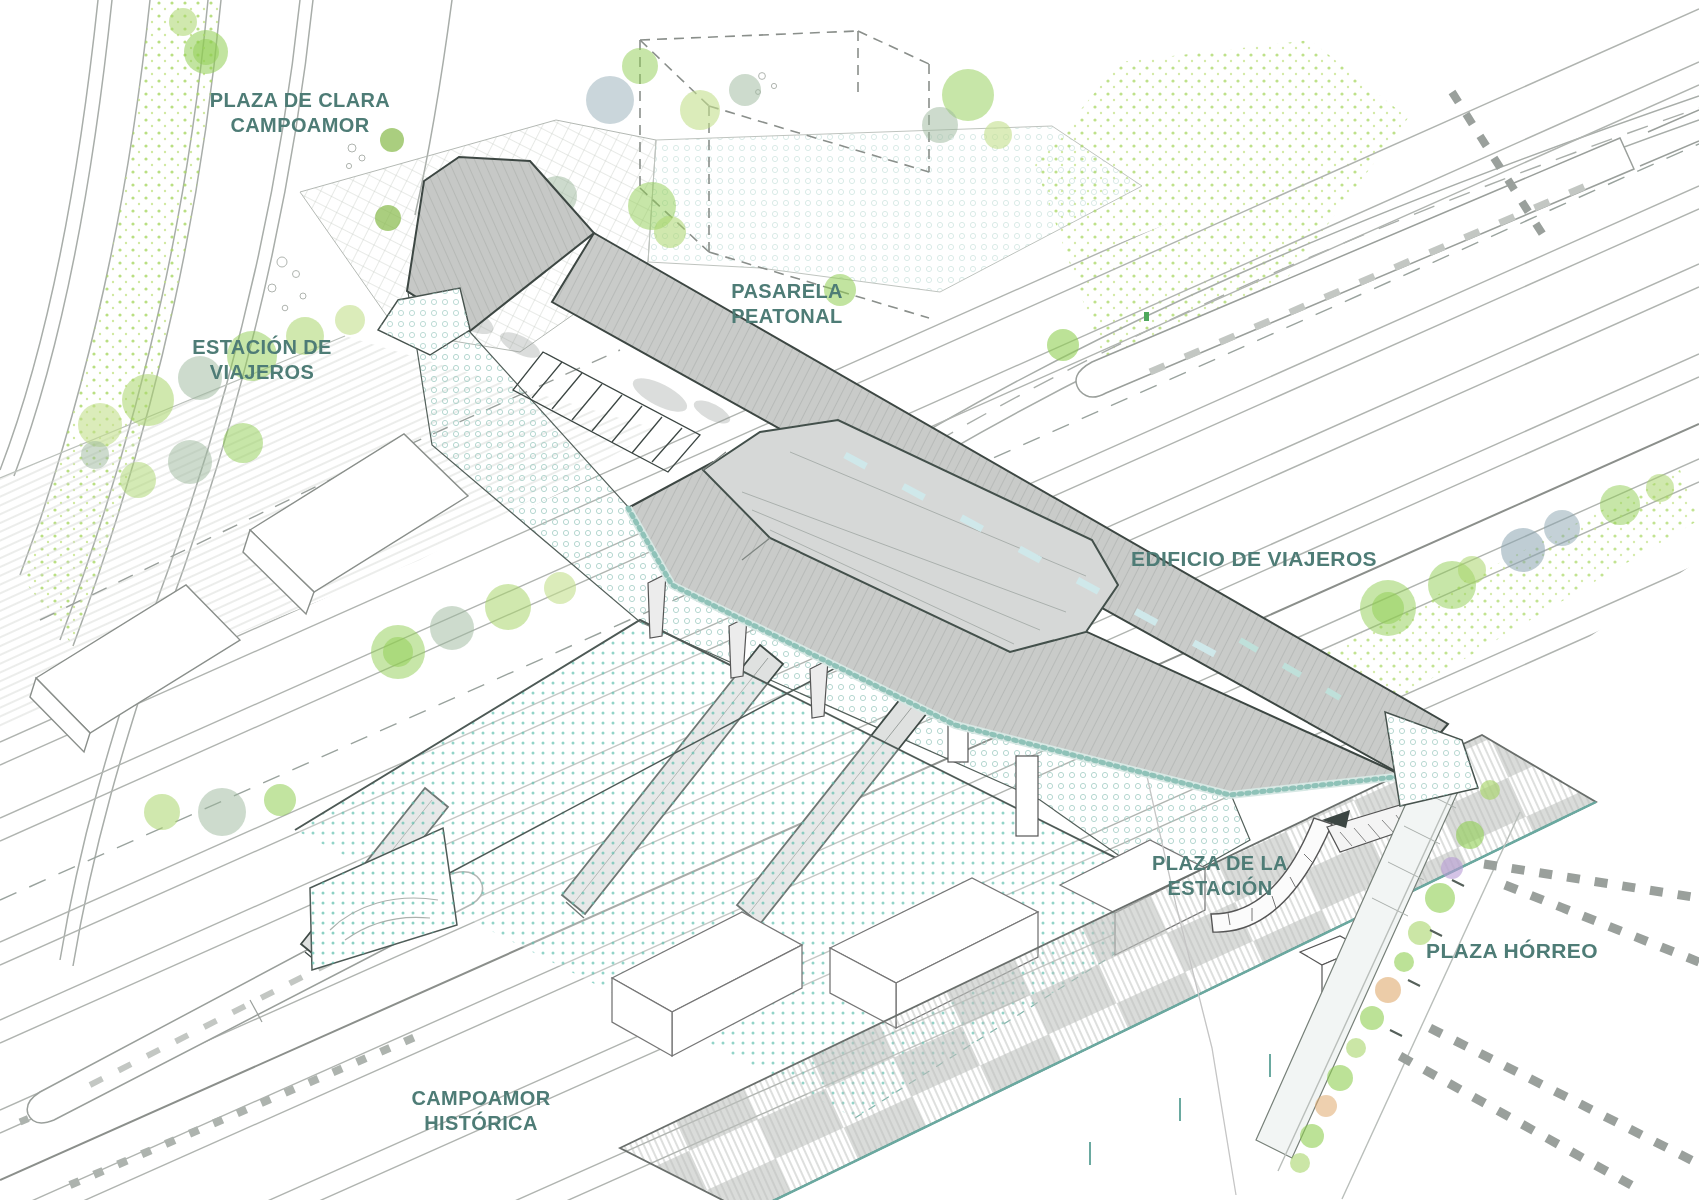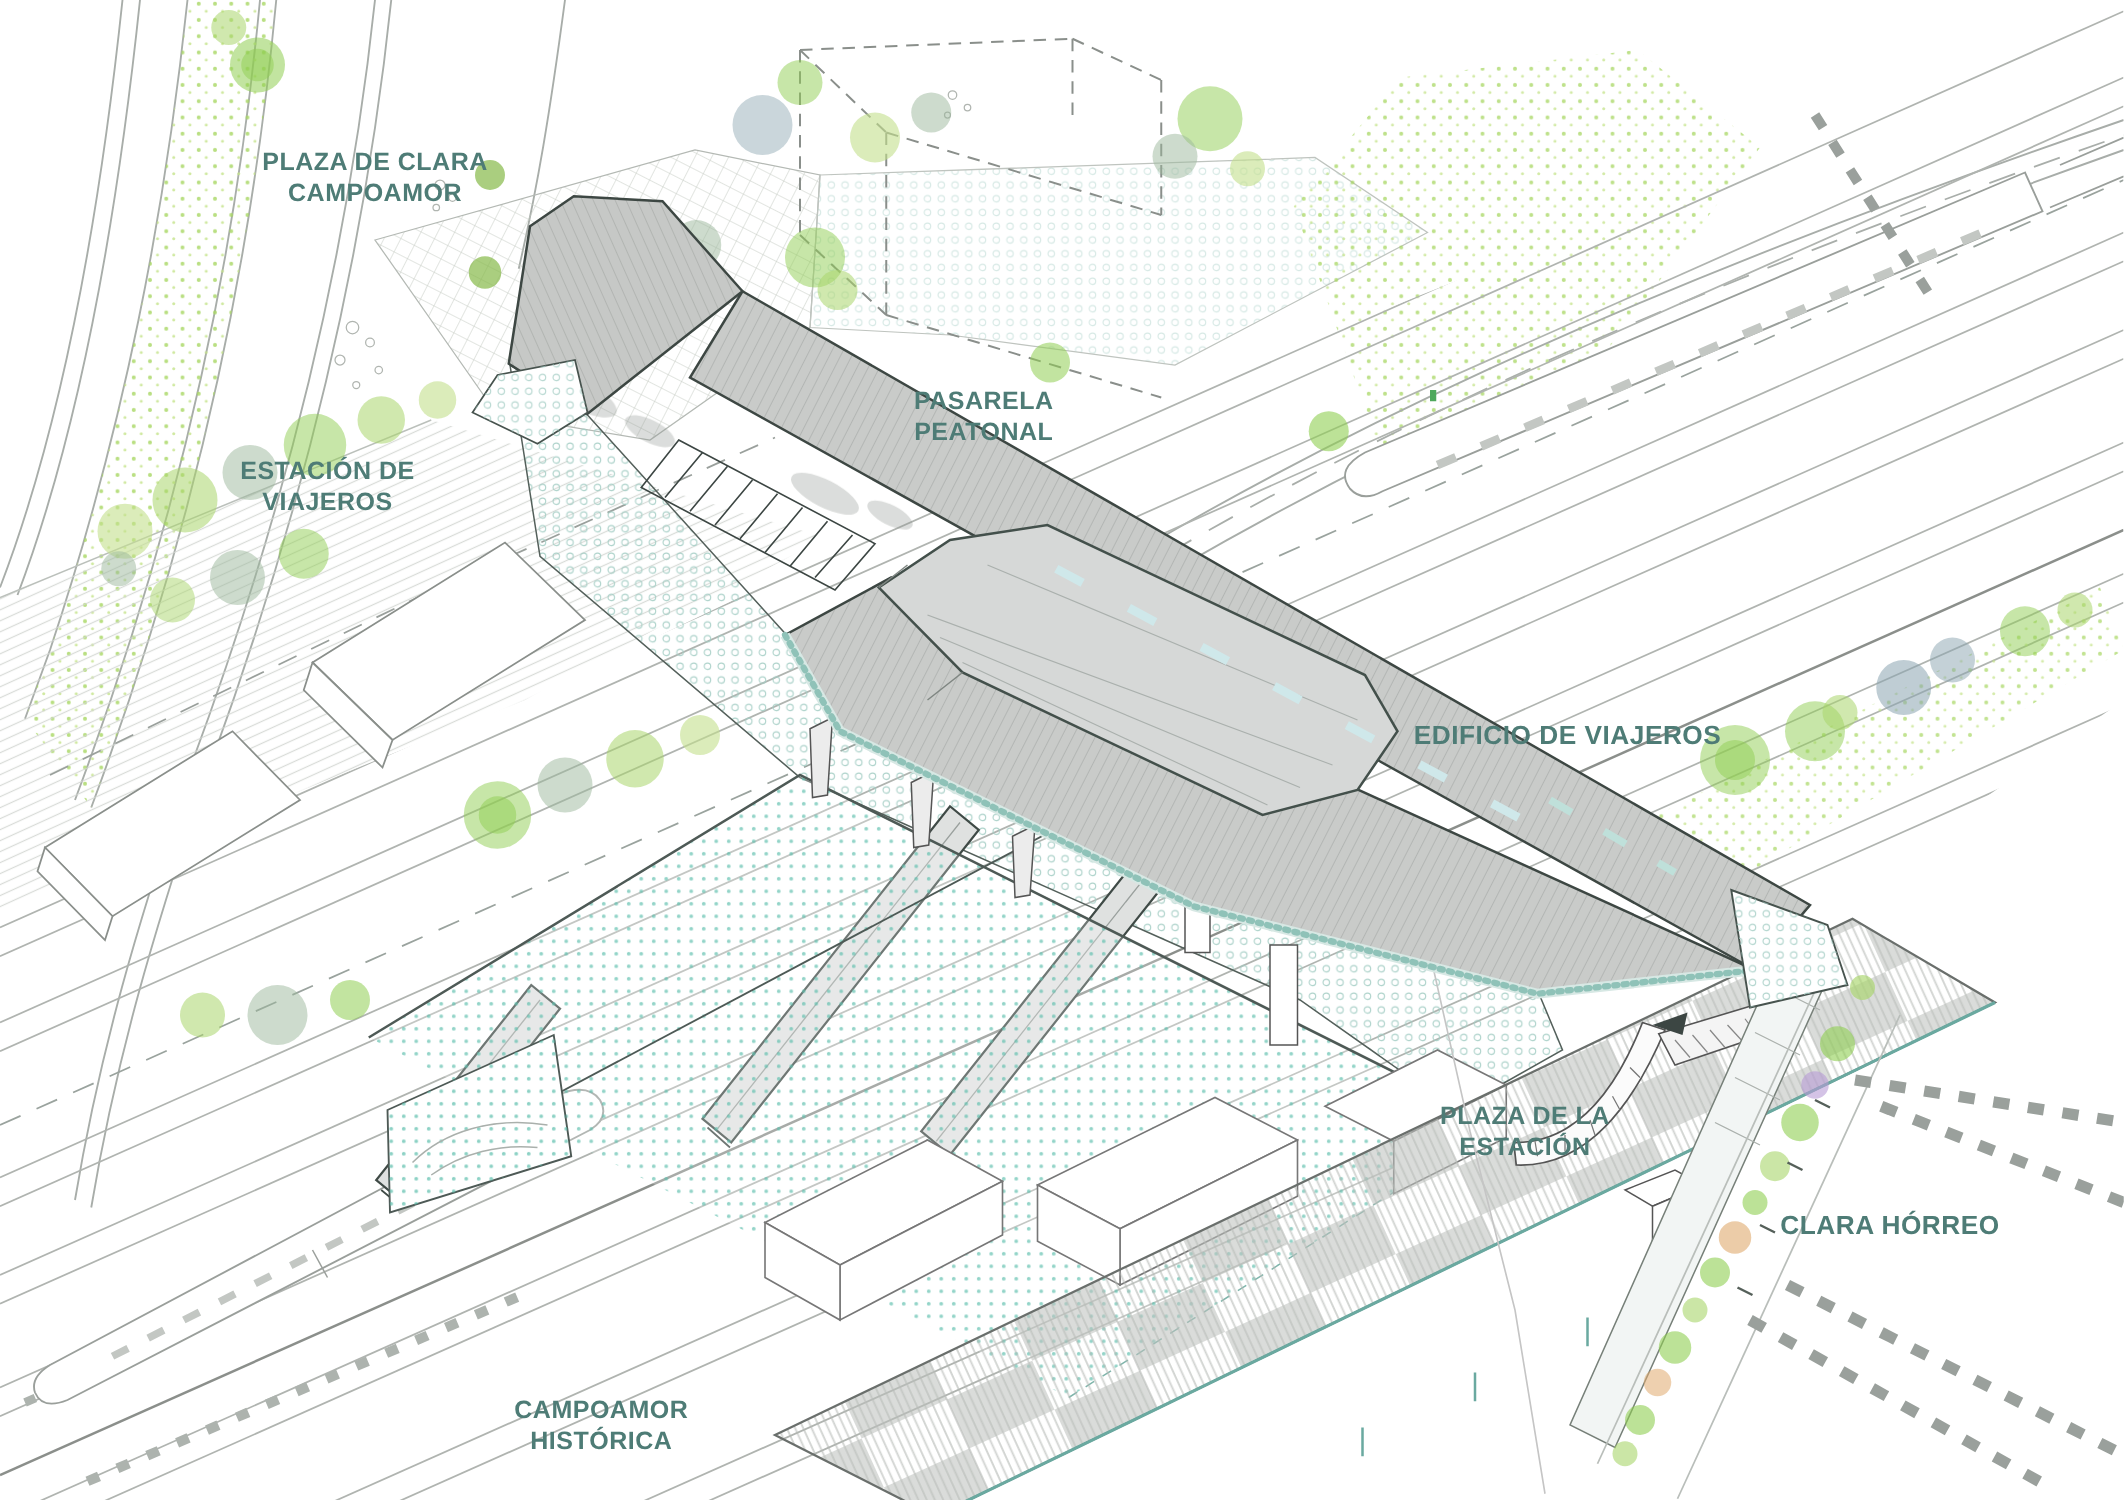--- a/index.html
+++ b/index.html
@@ -3,21 +3,21 @@
 <meta charset="utf-8">
 <style>
   html,body{margin:0;padding:0;background:#fff;}
   #stage{position:relative;width:1699px;height:1200px;overflow:hidden;background:#fff;
          font-family:"Liberation Sans",sans-serif;}
   #stage svg{position:absolute;left:0;top:0;}
   .lbl{position:absolute;transform:translate(-50%,-50%);
        font-family:"Liberation Sans",sans-serif;font-weight:bold;
        font-size:20px;line-height:1.25;letter-spacing:.4px;
        color:var(--label-color,#4e7c76);white-space:pre-line;text-align:center;
-       user-select:none;margin-top:30px;}
+       user-select:none;}
   .lbl.single{font-size:21px;}
 </style>
 </head>
 <body>
 
 <div id="stage">
 <svg width="1699" height="1200" viewBox="0 0 1699 1200">
 <defs>
   <pattern id="xhatch" width="12" height="12" patternUnits="userSpaceOnUse" patternTransform="rotate(27)">
     <path d="M0 0H12M0 0V12" stroke="#c6ccc3" stroke-width="0.8" fill="none"></path>
@@ -346,16 +346,16 @@
 
 <div class="lbl" style="left:300px;top:113px">PLAZA DE CLARA
 CAMPOAMOR</div>
 <div class="lbl" style="left:262px;top:360px">ESTACIÓN DE
 VIAJEROS</div>
 <div class="lbl" style="left:787px;top:304px">PASARELA
 PEATONAL</div>
 <div class="lbl single" style="left:1254px;top:559px">EDIFICIO DE VIAJEROS</div>
 <div class="lbl" style="left:1220px;top:876px">PLAZA DE LA
 ESTACIÓN</div>
-<div class="lbl single" style="left:1512px;top:951px">CLARA HÓRREO</div>
+<div class="lbl single" style="left:1512px;top:951px">PLAZA HÓRREO</div>
 <div class="lbl" style="left:481px;top:1111px">CAMPOAMOR
 HISTÓRICA</div>
 </div>
 
 </body></html>

